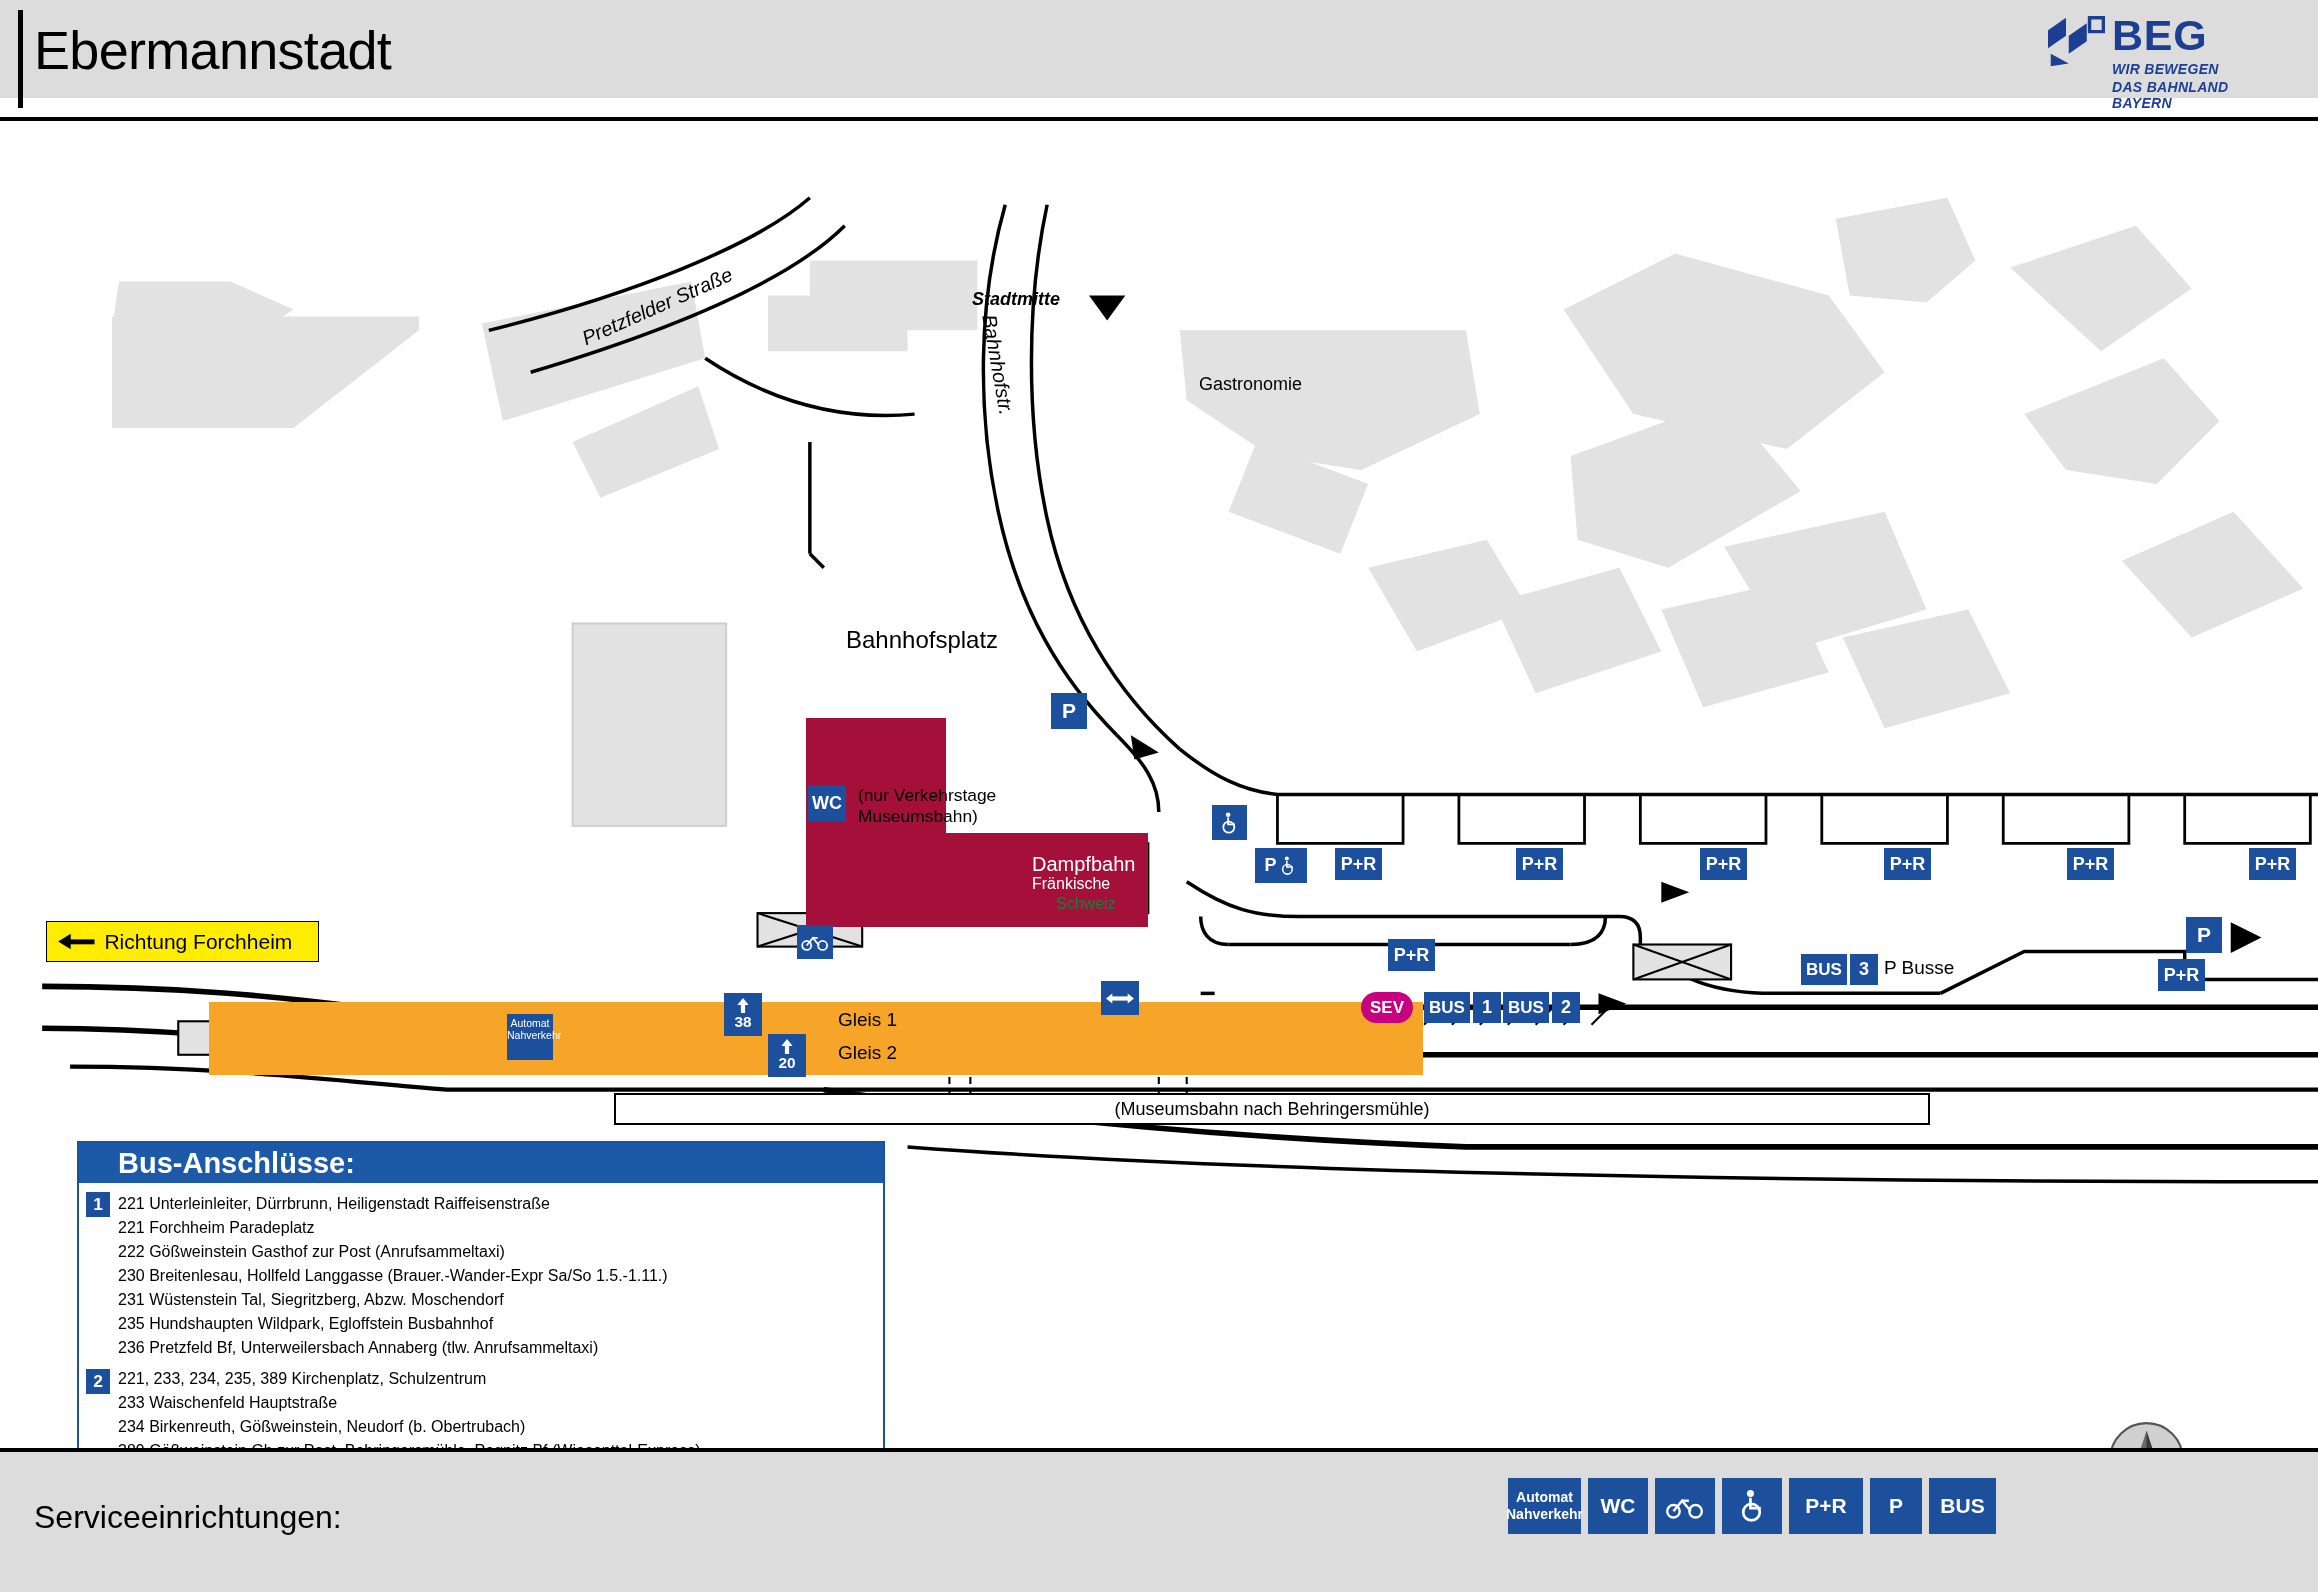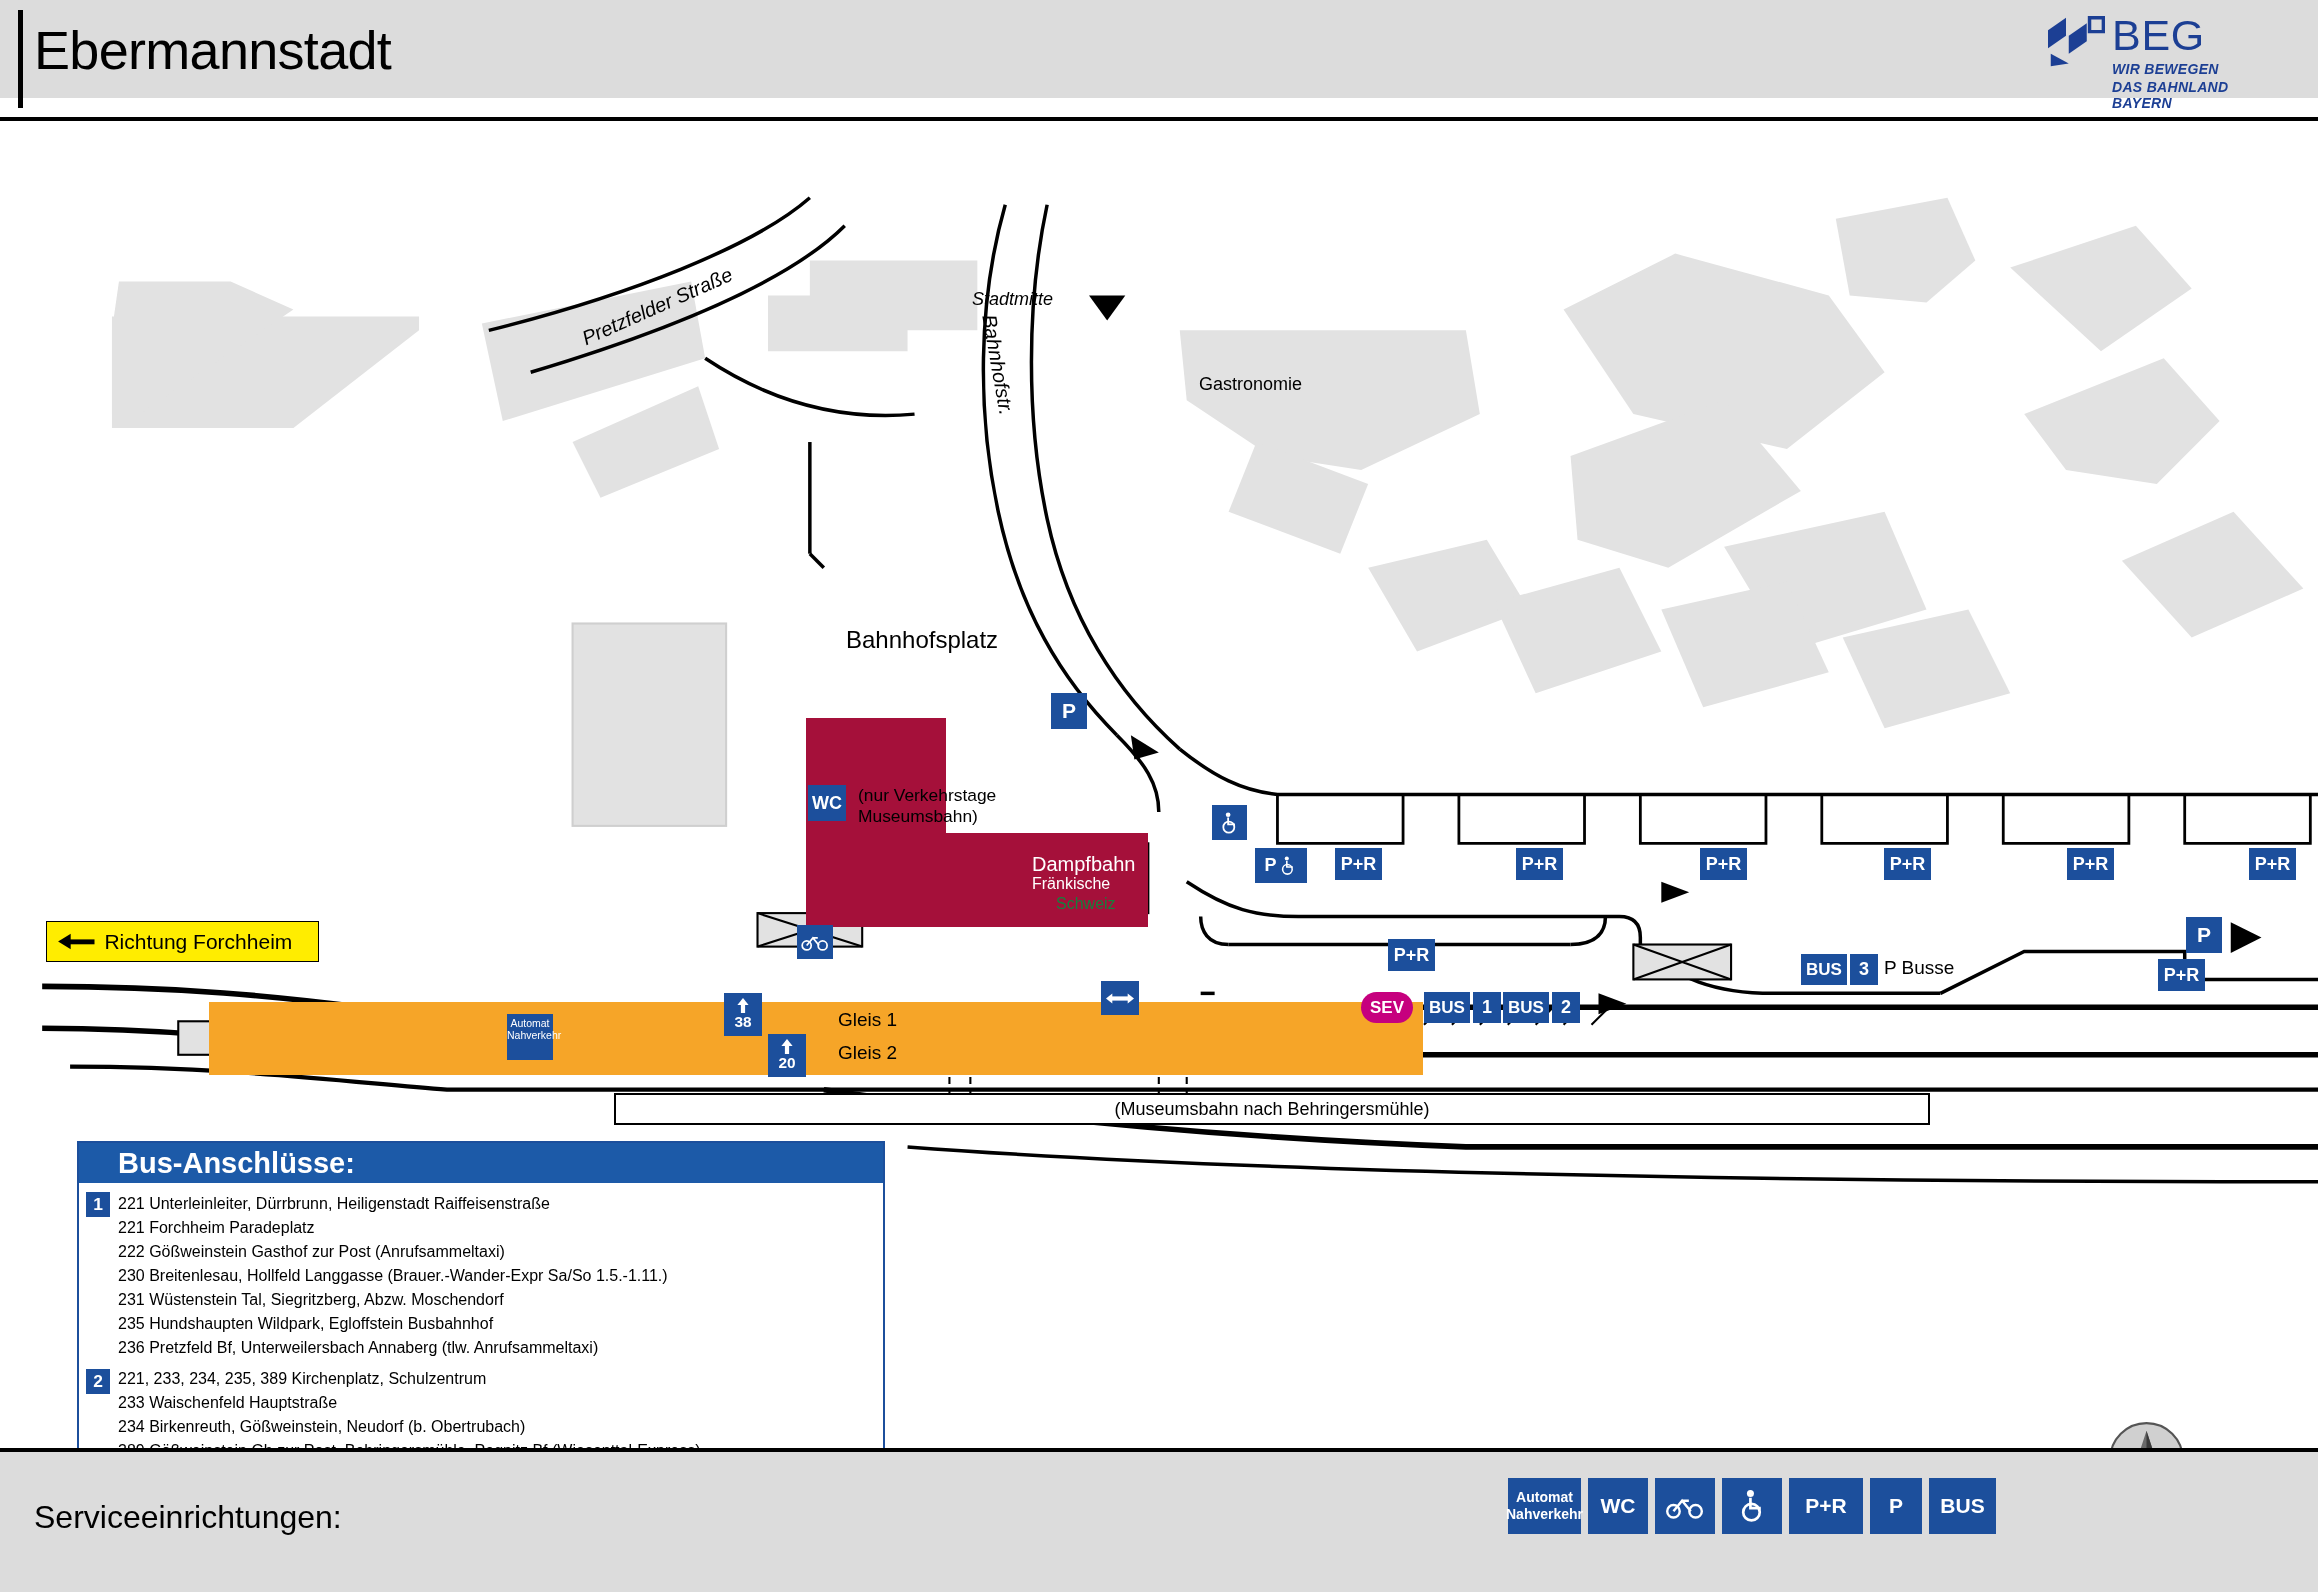--- a/index.html
+++ b/index.html
@@ -10,21 +10,21 @@
   #header{position:absolute;left:0;top:0;width:2319px;height:98px;background:#dcdcdc;}
   #header-rule{position:absolute;left:0;top:117px;width:2319px;height:4.2px;background:#000;}
   #station-title{position:absolute;left:34px;top:19.5px;font-size:54px;line-height:60px;color:#000;letter-spacing:-0.7px;}
   #left-rule{position:absolute;left:18px;top:9.8px;width:4.9px;height:98px;background:#000;}
 
   #urls{position:absolute;left:36px;top:130px;font-size:21.6px;line-height:31px;color:#1e6fb8;}
 
   
   #beg-logo{position:absolute;left:2045px;top:11px;width:244px;height:91px;}
   #beg-mark{position:absolute;left:0;top:4.2px;width:60px;height:54px;}
-  #beg-word{position:absolute;left:67px;top:0px;font-size:43px;font-weight:normal;color:#1c3f94;letter-spacing:0.7px;}
+  #beg-word{position:absolute;left:67px;top:0px;font-size:43px;font-weight:bold;color:#1c3f94;letter-spacing:0.7px;}
   #beg-sub1{position:absolute;left:67px;top:50px;font-size:14px;font-weight:bold;font-style:italic;color:#1c3f94;letter-spacing:0.3px;}
   #beg-sub2{position:absolute;left:67px;top:68px;font-size:14px;font-weight:bold;font-style:italic;color:#1c3f94;letter-spacing:0.3px;}
   #bahnstadt{position:absolute;left:2101px;top:131px;font-size:21px;color:#1c3f94;letter-spacing:0.7px;}
   #bahnstadt b{font-weight:bold;}
 
   
   #map{position:absolute;left:0;top:121px;width:2319px;height:1326px;background:#fff;}
 
   .lbl{position:absolute;color:#000;font-size:18px;line-height:21px;}
   .lbl.it{font-style:italic;}
@@ -224,21 +224,21 @@
 
       <polygon points="3196,1148 3240,1170 3196,1192" fill="#000"></polygon>
     </svg>
 
     <div id="red1"></div>
     <div id="red2"></div>
 
     <div id="platform"></div>
     <div id="platform2"></div>
 
-    <div class="lbl it" style="left:972px;top:168px;">Stadtmitte</div>
+    <div class="lbl it" style="left:972px;top:168px;font-weight:bold;">Stadtmitte</div>
     <div class="lbl it" style="left:579px;top:209px;transform:rotate(-24deg);transform-origin:left top;font-size:20px;">Pretzfelder Straße</div>
     <div class="lbl it" style="left:999px;top:192px;transform:rotate(80deg);transform-origin:left top;font-size:20px;">Bahnhofstr.</div>
     <div class="lbl" style="left:1199px;top:253px;">Gastronomie</div>
     <div class="lbl" style="left:846px;top:508px;font-size:24px;">Bahnhofsplatz</div>
     <div class="lbl" style="left:858px;top:664px;font-size:17.4px;">(nur Verkehrstage</div>
     <div class="lbl" style="left:858px;top:685px;font-size:17.4px;">Museumsbahn)</div>
     <div class="lbl" style="left:1032px;top:733px;font-size:20px;color:#fff;">Dampfbahn</div>
     <div class="lbl" style="left:1032px;top:752px;font-size:16px;color:#fff;">Fränkische</div>
     <div class="lbl" style="left:1032px;top:772px;font-size:16px;color:#15803d;margin-left:24px;">Schweiz</div>
     <div class="lbl" style="left:1884px;top:836px;font-size:19px;">P Busse</div>

